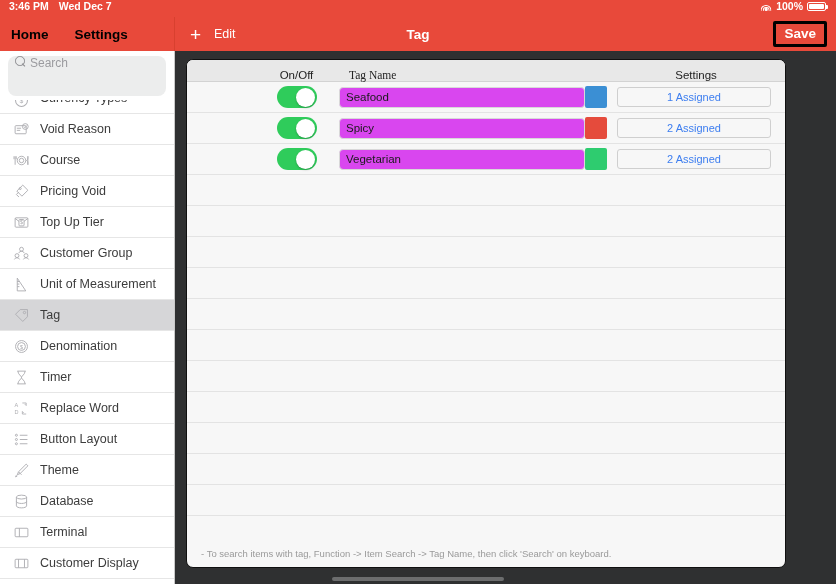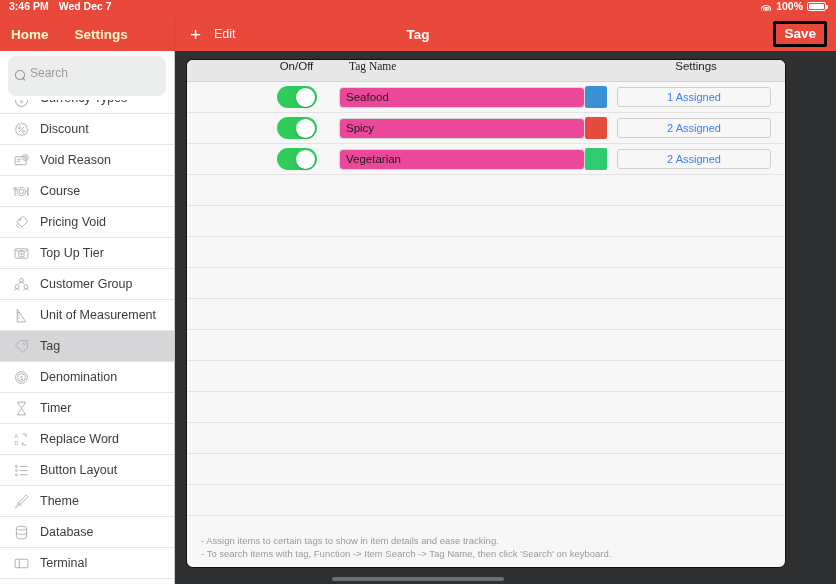--- a/index.html
+++ b/index.html
@@ -33,21 +33,21 @@
   .batt i { position:absolute; inset:1px; background:#fff; border-radius:1px; }
 
   
   .navbar {
     position: absolute; top: 17px; left: 0; width: 836px; height: 34px;
     background: #e8493a;
   }
   .nav-left {
     position: absolute; left: 0; top: 0; width: 175px; height: 34px;
     display: flex; align-items: center; gap: 26px; padding-left: 11px;
-    color: #fef9c3; font-size: 13.5px; font-weight: bold;
+    color: #000000; font-size: 13.5px; font-weight: bold;
     border-right: 1px solid #d8402f;
   }
   .nav-left span { cursor: default; }
   .nav-plus {
     position: absolute; left: 190px; top: 50%; transform: translateY(-50%);
     color: #fff; font-size: 19px; line-height: 1; font-weight: 300;
   }
   .nav-edit {
     position: absolute; left: 214px; top: 50%; transform: translateY(-50%);
     color: #fff; font-size: 12.5px;
@@ -65,21 +65,21 @@
 
   
   .sidebar {
     position: absolute; left: 0; top: 51px; width: 175px; height: 533px;
     background: #ffffff; border-right: 1px solid #c9c9c9;
     overflow: hidden;
   }
   .searchwrap { padding: 5px 8px 4px 8px; background:#fff; }
   .searchbox {
     height: 40px; background: #eceded; border-radius: 8px;
-    display: flex; align-items: flex-end; padding: 16px 7px; gap: 5px;
+    display: flex; align-items: flex-start; padding: 0 7px; gap: 5px;
   }
   .searchbox .mag { width: 10px; height: 10px; position: relative; flex: none; }
   .searchbox .mag::before {
     content:""; position:absolute; left:0; top:0; width:7.5px; height:7.5px;
     border:1.3px solid #8a8a8e; border-radius:50%;
   }
   .searchbox .mag::after {
     content:""; position:absolute; left:7px; top:7px; width:4px; height:1.4px;
     background:#8a8a8e; transform: rotate(45deg); transform-origin: left center;
   }
@@ -103,21 +103,21 @@
     background: #2f3031;
   }
   .panel {
     position: absolute; left: 11px; top: 8px; width: 600px; height: 509px;
     background: #f7f7f7; border-radius: 7px; overflow: hidden;
     border: 1px solid #101010;
   }
   .panel-inner { position: relative; width: 100%; height: 100%; }
 
   .tbl-head {
-    display: flex; height: 22px; align-items: flex-start;
+    display: flex; height: 22px; align-items: flex-end;
     background: #e8e8e8; color: #232323; font-size: 11.5px;
     border-bottom: 1px solid #d3d3d3;
   }
   .col-onoff { width: 73px; text-align: center; flex: none; }
   .col-name  { width: 252px; flex: none; padding-left: 16px; font-family: Liberation Serif, serif; }
   .col-gap   { width: 22px; flex: none; }
   .col-settings { flex: 1; text-align: center; }
   .tbl-head .col-onoff { margin-left: 73px; }
 
   .rows { position: relative; }
@@ -133,21 +133,21 @@
   .toggle {
     width: 40px; height: 22px; border-radius: 11px; background: #2fcc5b;
     position: relative; flex: none;
   }
   .toggle .knob {
     position: absolute; right: 1.5px; top: 1.5px; width: 19px; height: 19px;
     background: #fff; border-radius: 50%; box-shadow: 0 1px 2px rgba(0,0,0,.25);
   }
 
   .tagfield {
-    width: 100%; height: 21px; background: #ec4899; border: 1px solid #d8d8d8;
+    width: 100%; height: 21px; background: #d946ef; border: 1px solid #d8d8d8;
     border-radius: 4px; font-size: 11.5px; color: #1b1b1b;
     padding: 0 6px; font-family: "Liberation Sans", sans-serif;
   }
   .swatch { width: 22px; height: 22px; border-radius: 2px; }
 
   .assigned-btn {
     width: 100%; height: 20px; border: 1px solid #cfcfcf; border-radius: 3px;
     background: #f7f7f7; color: #3d7ef0; font-size: 11px;
     display: flex; align-items: center; justify-content: center;
     font-family: "Liberation Sans", sans-serif;
@@ -211,31 +211,20 @@
       <div class="navitem partial">
         <span class="ico">
           <svg viewBox="0 0 20 20" fill="none" stroke="currentColor" stroke-width="1.2">
               <circle cx="10" cy="10" r="7"></circle>
               <text x="10" y="13.5" font-size="8" text-anchor="middle" fill="currentColor" stroke="none">$</text>
             </svg>
         </span>
         <span class="lbl">Currency Types</span>
       </div>
 
-      <div class="navitem">
-        <span class="ico">
-          <svg viewBox="0 0 20 20" fill="none" stroke="currentColor" stroke-width="1.1">
-              <path d="M10 2.4l1.7 1.2 2-.4.9 1.9 1.9.9-.4 2L17.6 10l-1.5 1.7.4 2-1.9.9-.9 1.9-2-.4L10 17.6l-1.7-1.5-2 .4-.9-1.9-1.9-.9.4-2L2.4 10l1.5-1.7-.4-2 1.9-.9.9-1.9 2 .4z"></path>
-              <circle cx="7.8" cy="7.8" r="1.3"></circle>
-              <circle cx="12.2" cy="12.2" r="1.3"></circle>
-              <path d="M13 7L7 13"></path>
-            </svg>
-        </span>
-        <span>Discount</span>
-      </div>
 
       <div class="navitem">
         <span class="ico">
           <svg viewBox="0 0 20 20" fill="none" stroke="currentColor" stroke-width="1.1">
               <rect x="2.5" y="5.5" width="13" height="9.5" rx="1"></rect>
               <path d="M4.5 8.5h5M4.5 11h4"></path>
               <circle cx="14.5" cy="6.5" r="3.4"></circle>
               <path d="M12.8 6.7l1.2 1.2 2.2-2.6"></path>
             </svg>
         </span>
@@ -471,21 +460,20 @@
               <div class="empty-row"></div>
               <div class="empty-row"></div>
               <div class="empty-row"></div>
               <div class="empty-row"></div>
               <div class="empty-row"></div>
               <div class="empty-row"></div>
             </div>
         </div>
 
         <div class="footer-notes">
-          <div>- Assign items to certain tags to show in item details and ease tracking.</div>
           <div>- To search items with tag, Function -&gt; Item Search -&gt; Tag Name, then click 'Search' on keyboard.</div>
         </div>
 
       </div>
     </div>
   </div>
 
   <div class="home-indicator"></div>
 </div>
 

